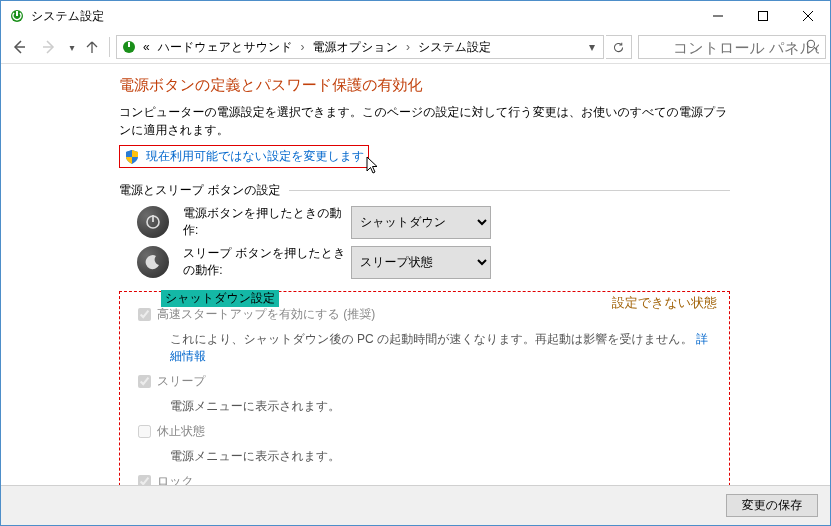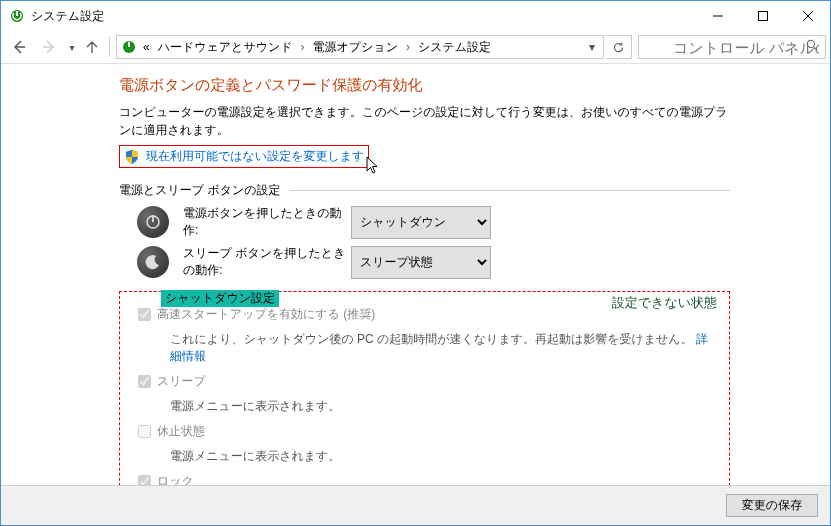--- a/index.html
+++ b/index.html
@@ -188,21 +188,21 @@
     left: 6px;
     background: #14b8a6;
     padding: 0 4px;
     font-size: 12px;
     margin-left: 35px;
   }
   .annotation {
     position: absolute;
     top: 2px;
     right: 12px;
-    color: #14532d;
+    color: #a16207;
     font-size: 13px;
   }
   .check-item {
     margin: 8px 0 0 8px;
   }
   .check-row {
     display: flex;
     align-items: center;
     gap: 6px;
     color: #888;

